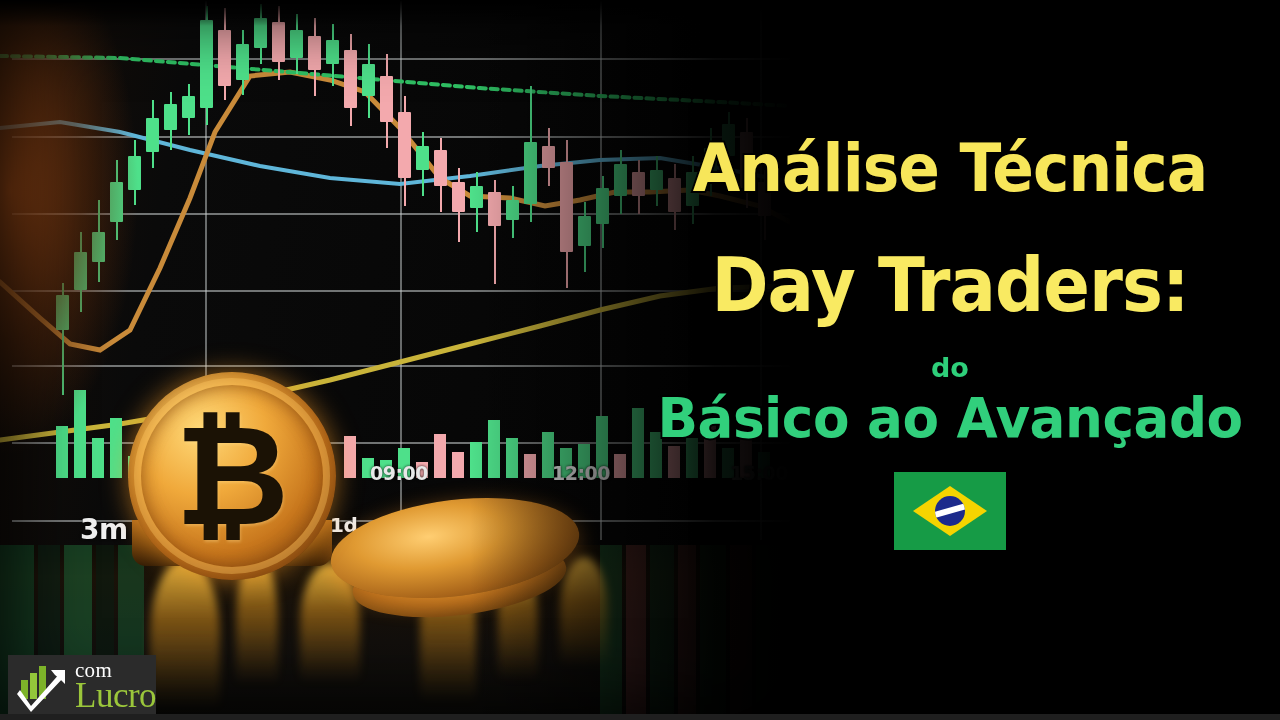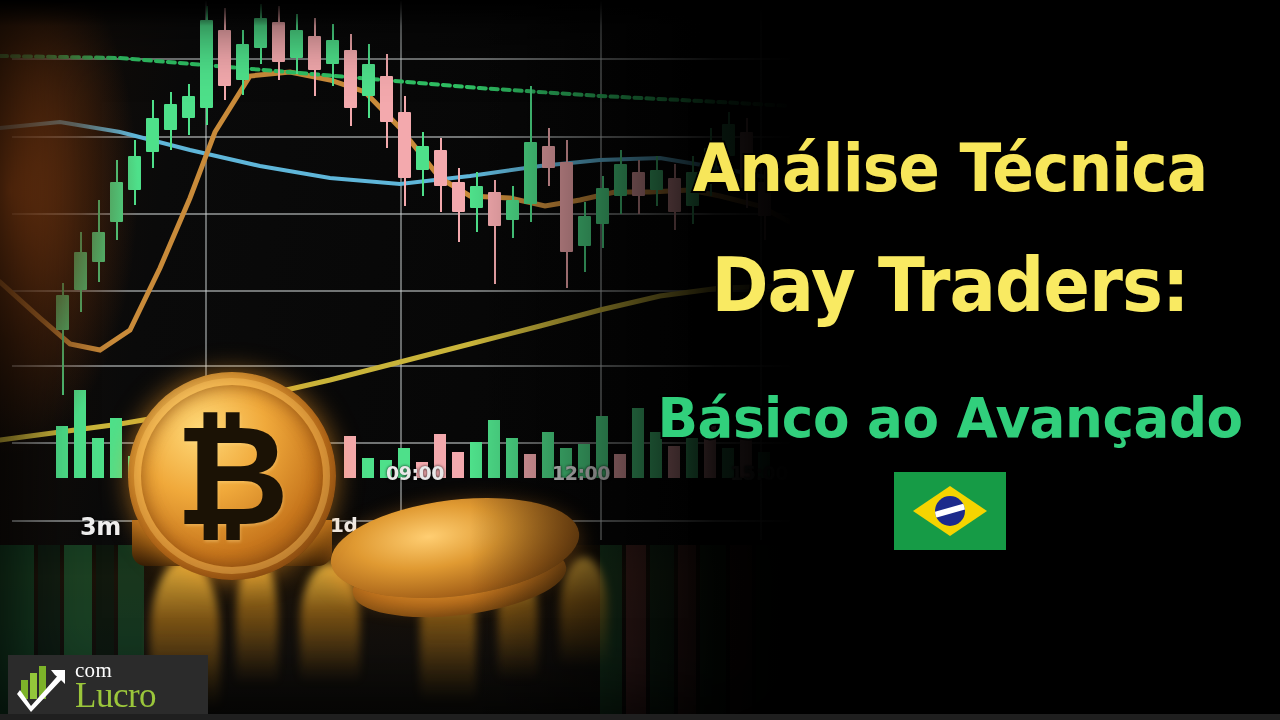--- a/index.html
+++ b/index.html
@@ -188,21 +188,21 @@
   }
   .flag-caption{
     position:absolute; left:0; width:660px; top:553px;
     color:#ffffff; font-style:italic; font-weight:bold; font-size:22px;
     font-family:"DejaVu Sans", sans-serif;
     text-shadow:0 1px 3px rgba(0,0,0,.9);
   }
 
   
   #logo{
-    position:absolute; left:8px; top:655px; width:200px; height:63px;
+    position:absolute; left:8px; top:655px; width:148px; height:63px;
     background:#2b2b2b; z-index:30;
     display:flex; align-items:center; padding-left:9px;
   }
   #logo .mark{ position:relative; width:56px; height:50px; flex:0 0 56px; }
   #logo .words{ display:flex; flex-direction:column; line-height:1; margin-left:2px; }
   #logo .w-com{
     color:#ffffff; font-size:21px; font-family:"Liberation Serif", serif;
     margin-bottom:-1px; letter-spacing:.3px;
   }
   #logo .w-lucro{
@@ -434,26 +434,26 @@
           <div class="vbar" style="left: 650px; width: 12px; height: 46px; background: rgb(78, 224, 138);"></div>
           <div class="vbar" style="left: 668px; width: 12px; height: 32px; background: rgb(243, 169, 173);"></div>
           <div class="vbar" style="left: 686px; width: 12px; height: 40px; background: rgb(78, 224, 138);"></div>
           <div class="vbar" style="left: 704px; width: 12px; height: 54px; background: rgb(243, 169, 173);"></div>
           <div class="vbar" style="left: 722px; width: 12px; height: 30px; background: rgb(78, 224, 138);"></div>
           <div class="vbar" style="left: 740px; width: 12px; height: 44px; background: rgb(243, 169, 173);"></div>
           <div class="vbar" style="left: 758px; width: 12px; height: 26px; background: rgb(78, 224, 138);"></div>
         </div>
 
       <div id="time-axis">
-          <div class="axis-label" style="left: 370px; top: 462px; font-size: 19px; margin-left: 16px;">09:00</div>
+          <div class="axis-label" style="left: 370px; top: 462px; font-size: 19px;">09:00</div>
           <div class="axis-label" style="left: 552px; top: 462px; font-size: 19px;">12:00</div>
           <div class="axis-label dim" style="left: 730px; top: 462px; font-size: 19px;">15:00</div>
         </div>
       <div id="toolbar-row">
-          <div class="toolbar-label" style="left: 80px; top: 513px; font-size: 24px;">3m</div>
+          <div class="toolbar-label" style="left: 80px; top: 513px; font-size: 28px;">3m</div>
           <div class="toolbar-label" style="left: 330px; top: 513px; font-size: 20px;">1d</div>
           <div class="toolbar-label" style="left: 425px; top: 513px; font-size: 20px;">Go to...</div>
         </div>
     </div>
 
     <div class="table-surface">
       <div id="refl-layer">
           <div class="refl-stripe" style="left: 0px; width: 34px; background: rgba(20, 90, 50, 0.55);"></div>
           <div class="refl-stripe" style="left: 38px; width: 22px; background: rgba(10, 40, 25, 0.5);"></div>
           <div class="refl-stripe" style="left: 64px; width: 28px; background: rgba(30, 110, 60, 0.5);"></div>
@@ -489,20 +489,21 @@
     <div class="vignette"></div>
   </div>
 
   <div id="textblock">
 
     <div class="t-line t-main1">Análise Técnica</div>
 
 
     <div class="t-line t-main2">Day Traders:</div>
 
+    <div class="t-small2">do</div>
 
     <div class="t-line t-main3">Básico ao Avançado</div>
 
     <div class="flag-wrap">
       <div class="flag">
         <div class="diamond"></div>
         <div class="circle">
           <div class="band"></div>
         </div>
       </div>

